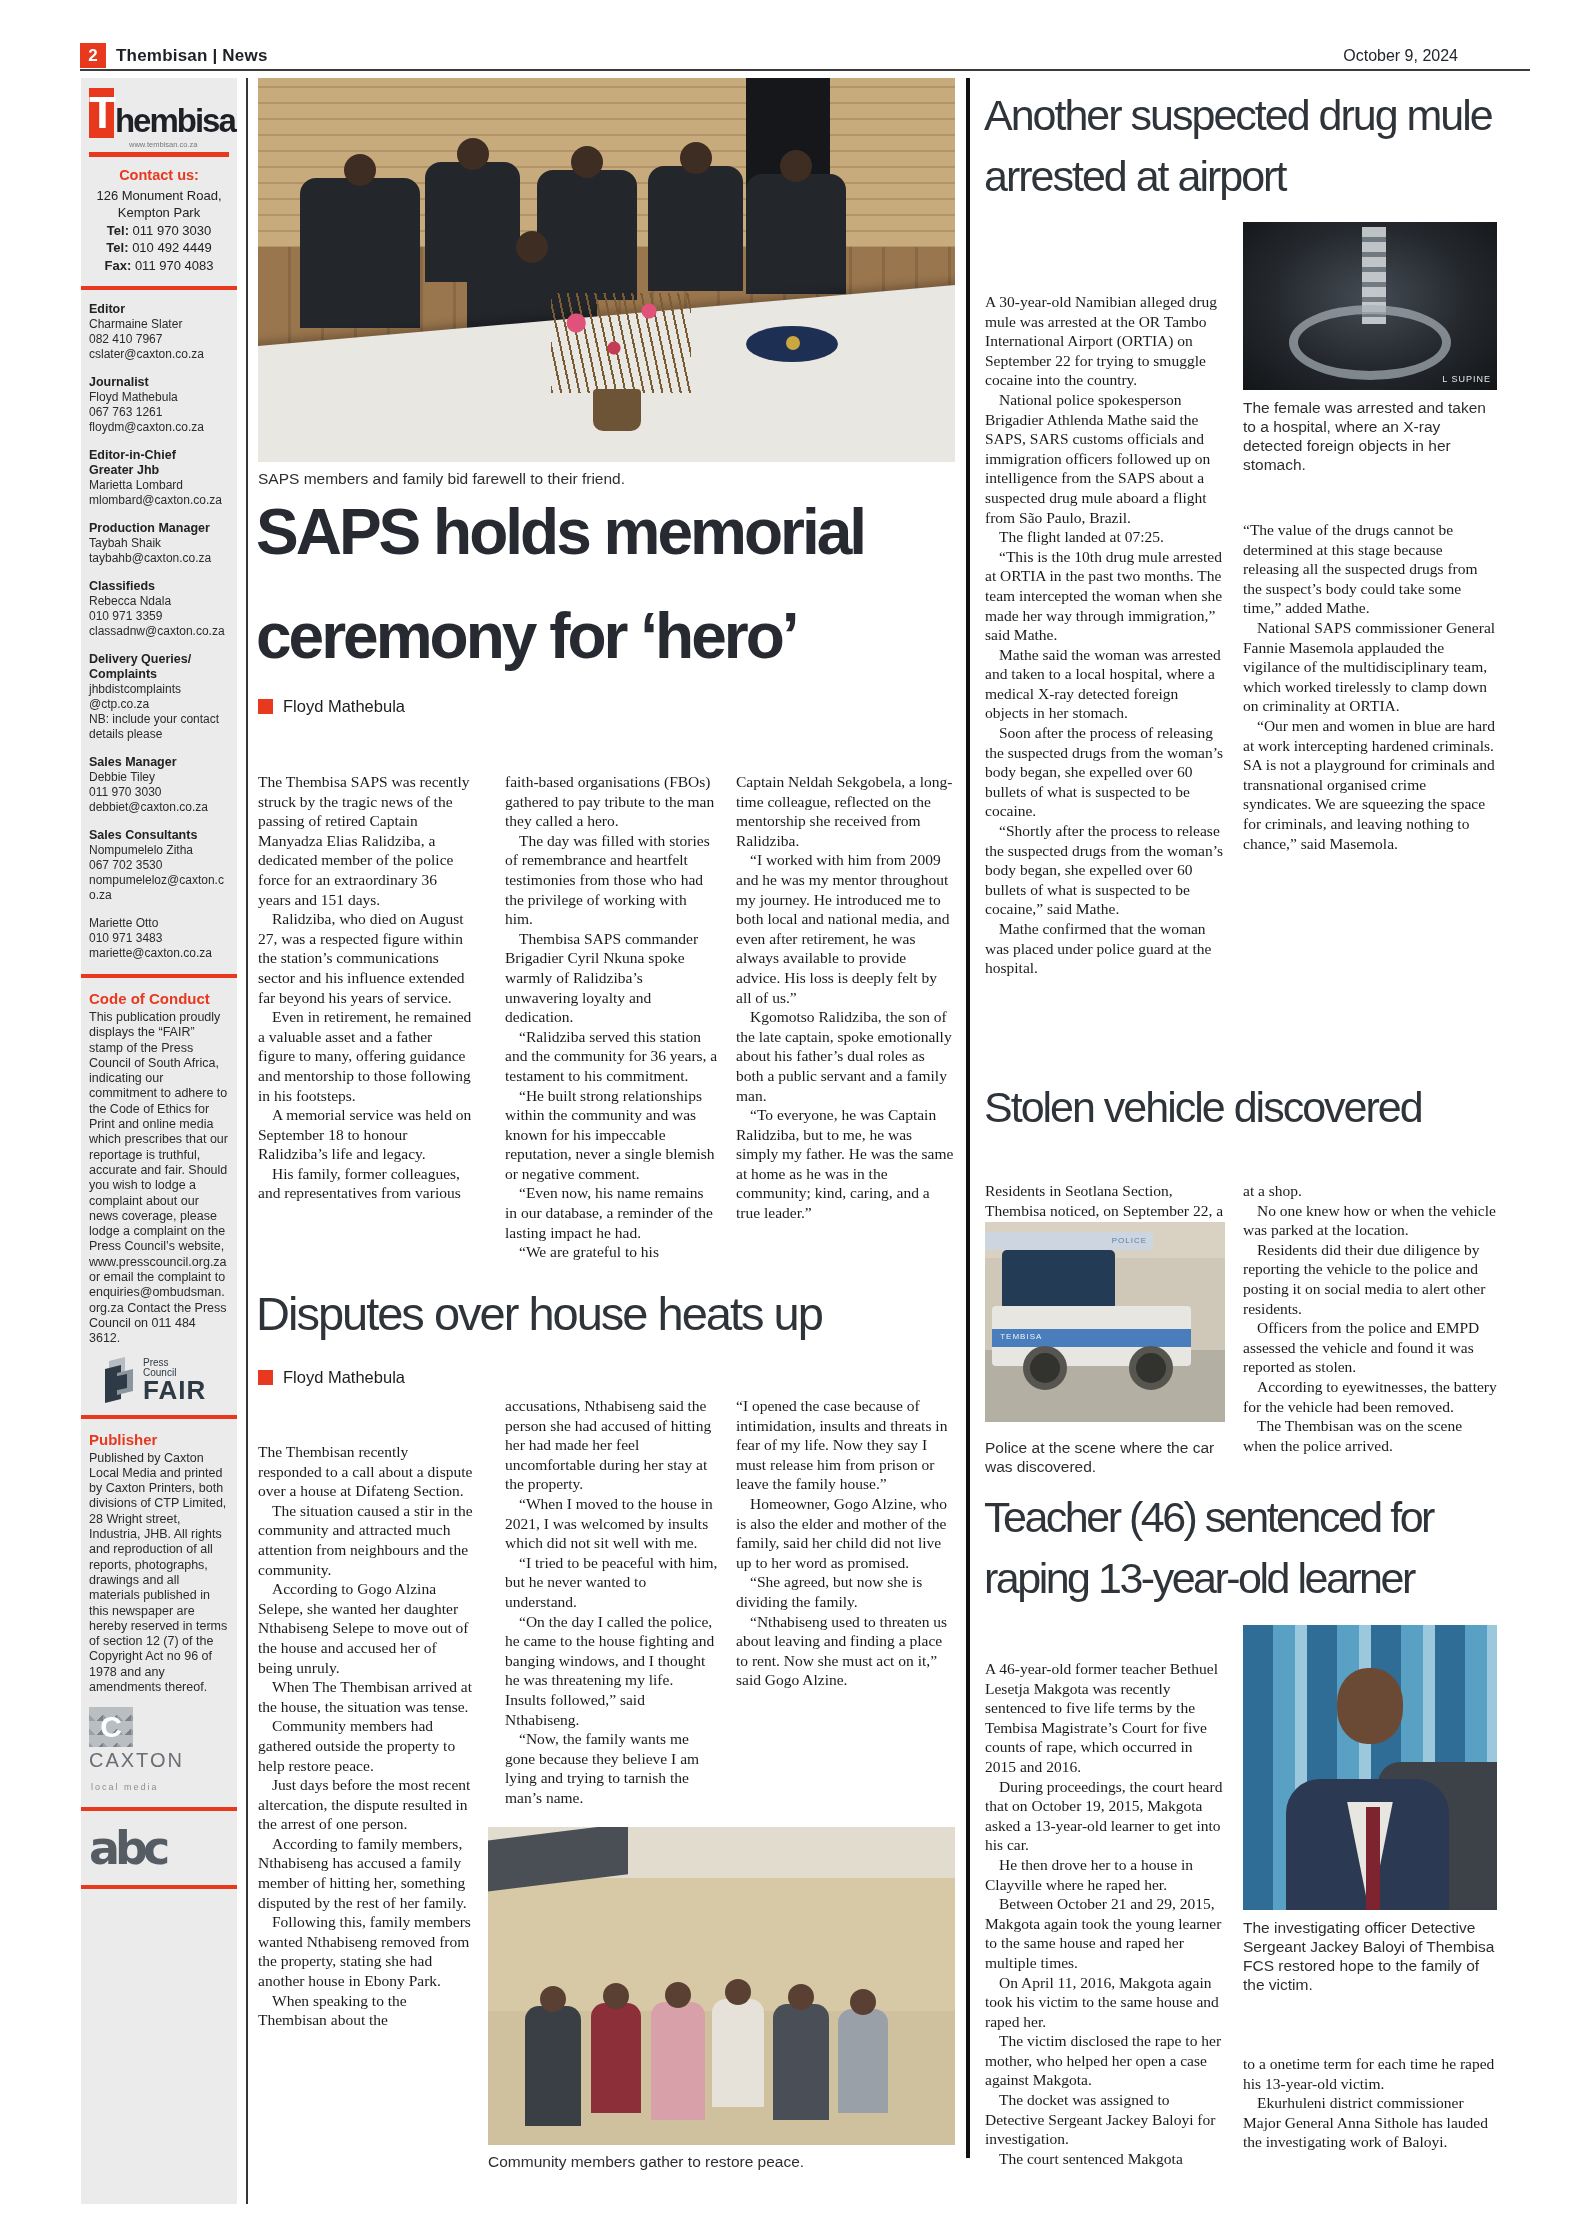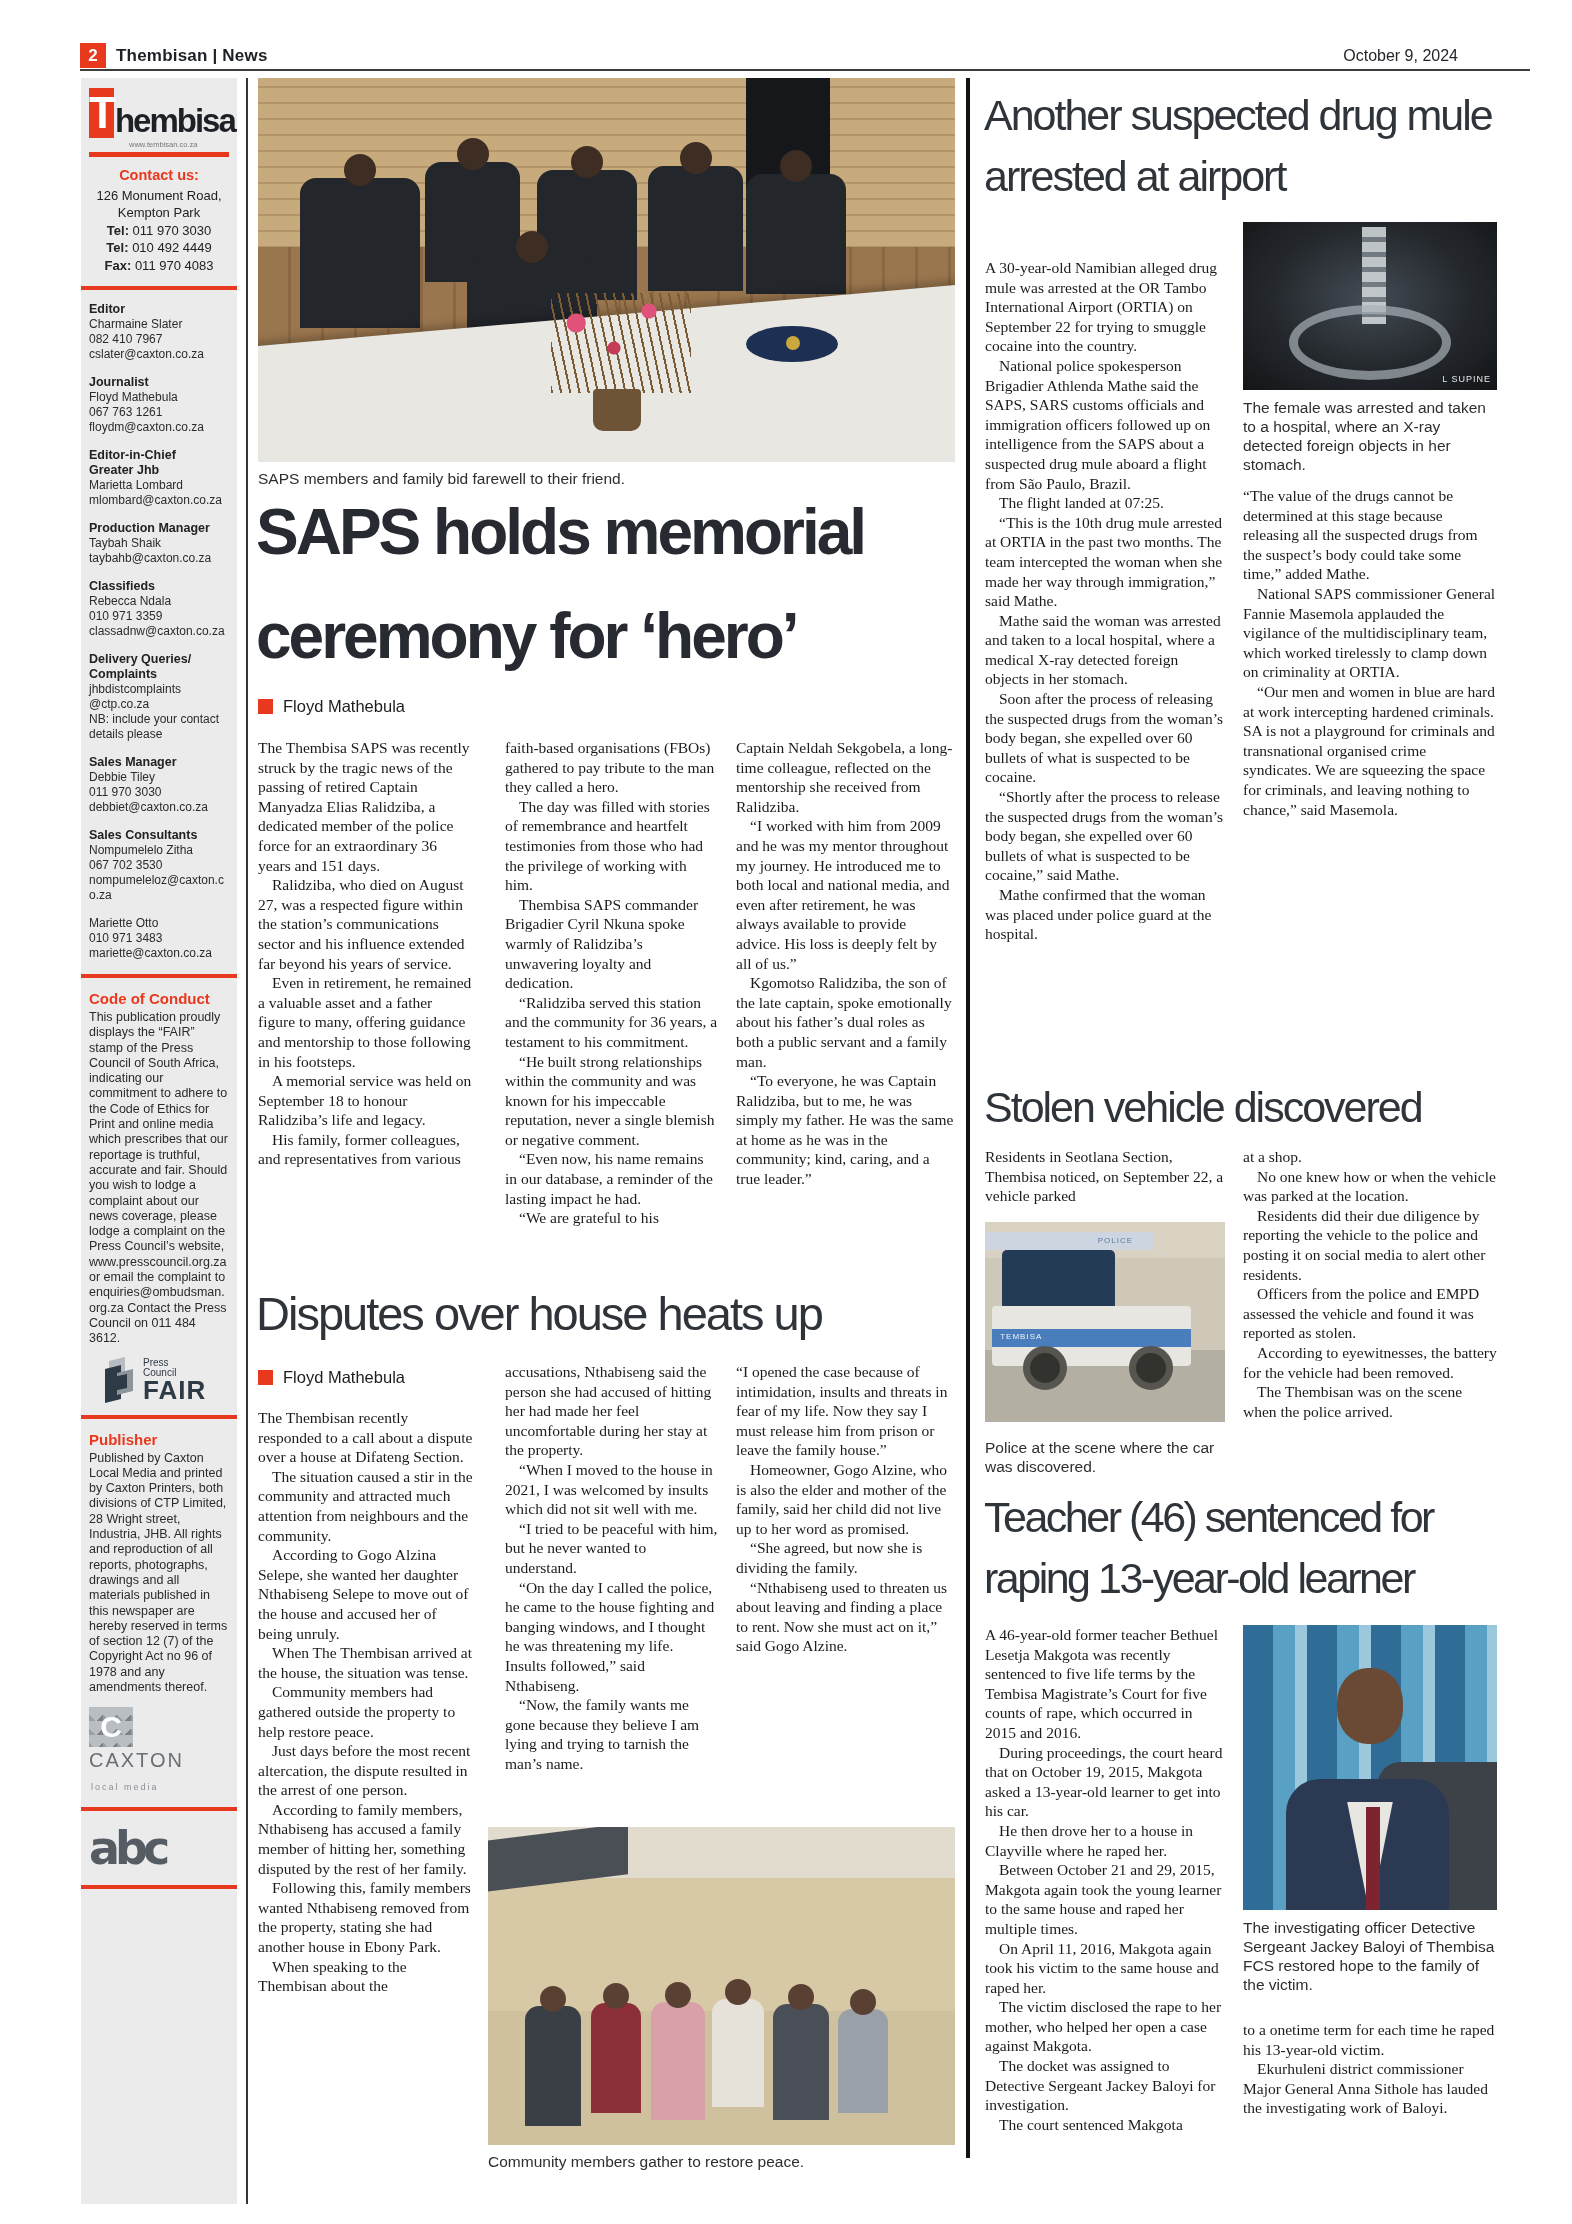--- a/index.html
+++ b/index.html
@@ -39,21 +39,21 @@
       position:relative;}
   .caxton-c{position:absolute;inset:0;color:#fff;font-weight:bold;font-size:30px;line-height:40px;text-align:center;}
   .caxton-word{font-size:20px;color:#6a6f75;letter-spacing:2px;margin-top:2px;}
   .caxton-sub{font-size:9px;color:#8a8f94;display:inline-block;margin-left:2px;}
   .abc-logo{font-weight:bold;font-size:46px;letter-spacing:-5px;color:#565c64;text-align:left;margin-top:8px;line-height:50px;font-family:"DejaVu Sans",sans-serif;}
   
   .hl-bold{position:absolute;font-weight:bold;font-size:64px;line-height:104px;letter-spacing:-3px;color:#272b31;}
   .hl-light{position:absolute;font-weight:400;font-size:43px;line-height:61px;letter-spacing:-2px;color:#2f343a;}
   .byline{position:absolute;display:flex;align-items:center;gap:10px;font-size:16.5px;color:#1d1d1d;}
   .red-sq{width:15px;height:15px;background:#e8391f;flex:0 0 auto;}
-  .serif-col{position:absolute;font-family:"Liberation Serif",serif;font-size:15.5px;line-height:19.6px;color:#1b1b1b;overflow:hidden;}
+  .serif-col{position:absolute;font-family:"Liberation Serif",serif;font-size:15.5px;line-height:19.6px;color:#1b1b1b;overflow:hidden;margin-top:34px;}
   .serif-col p{margin:0;text-indent:14px;}
   .serif-col p:first-child{text-indent:0;}
   .caption{position:absolute;font-size:15.5px;line-height:19px;color:#2e2e2e;}
   
   .photo{position:absolute;overflow:hidden;background:#c9c2b4;}
   
   .ph-bricks{position:absolute;left:0;right:0;top:0;height:48%;
      background:repeating-linear-gradient(0deg,#c8ab7c 0 14px,#b3946a 14px 16px);}
   .ph-floor{position:absolute;left:0;right:0;top:44%;bottom:0;
      background:repeating-linear-gradient(90deg,#9a764e 0 30px,#8a6844 30px 33px);}
@@ -74,21 +74,21 @@
        repeating-linear-gradient(78deg,#7a5b33 0 2px,transparent 2px 9px);}
   
   .xray-bg{position:absolute;inset:0;background:radial-gradient(ellipse at 50% 45%,#434b53 0%,#24282d 55%,#131517 100%);}
   .xray-spine{position:absolute;left:47%;top:3%;width:24px;height:58%;opacity:.85;
      background:repeating-linear-gradient(180deg,#d8dde0 0 10px,#7c858c 10px 15px);}
   .xray-pelvis{position:absolute;left:18%;right:18%;bottom:6%;height:34%;border:9px solid #a8b1b8;border-radius:50%;opacity:.7;}
   .xray-marker{position:absolute;right:6px;bottom:6px;color:#e3e8eb;font-size:9px;letter-spacing:1px;}
   
   .pol-bg{position:absolute;inset:0;background:linear-gradient(180deg,#d9d2c2 0 18%,#cfc8b8 18% 64%,#b4afa3 64% 100%);}
   .pol-strip{position:absolute;left:0;top:5%;width:70%;height:9%;background:#cdd6e0;color:#5b7ca3;
-     font-size:8px;line-height:18px;text-align:right;padding-right:20px;box-sizing:border-box;letter-spacing:1px;}
+     font-size:8px;line-height:18px;text-align:right;padding-right:6px;box-sizing:border-box;letter-spacing:1px;}
   .pol-canopy{position:absolute;left:7%;top:14%;width:47%;height:30%;background:#233b55;border-radius:5px;}
   .pol-body{position:absolute;left:3%;right:14%;top:42%;height:30%;background:#e8e6e0;border-radius:4px;}
   .pol-stripe{position:absolute;left:0;right:0;top:38%;height:30%;background:#4a7dbb;color:#eef3f8;
      font-size:8px;line-height:16px;padding-left:8px;letter-spacing:1px;}
   .pol-wheel{position:absolute;width:44px;height:44px;border-radius:50%;background:#32322f;border:7px solid #57554f;box-sizing:border-box;}
   
   .com-bg{position:absolute;inset:0;background:linear-gradient(180deg,#e2dccf 0 16%,#d8c9a6 16% 58%,#cfc09e 58% 100%);}
   .com-roof{position:absolute;left:-4%;top:2%;width:34%;height:16%;background:#4a4f55;transform:skewY(-7deg);}
   .com-person{position:absolute;border-radius:14px 14px 0 0;}
   .com-person::before{content:"";position:absolute;top:-20px;left:50%;transform:translateX(-50%);

